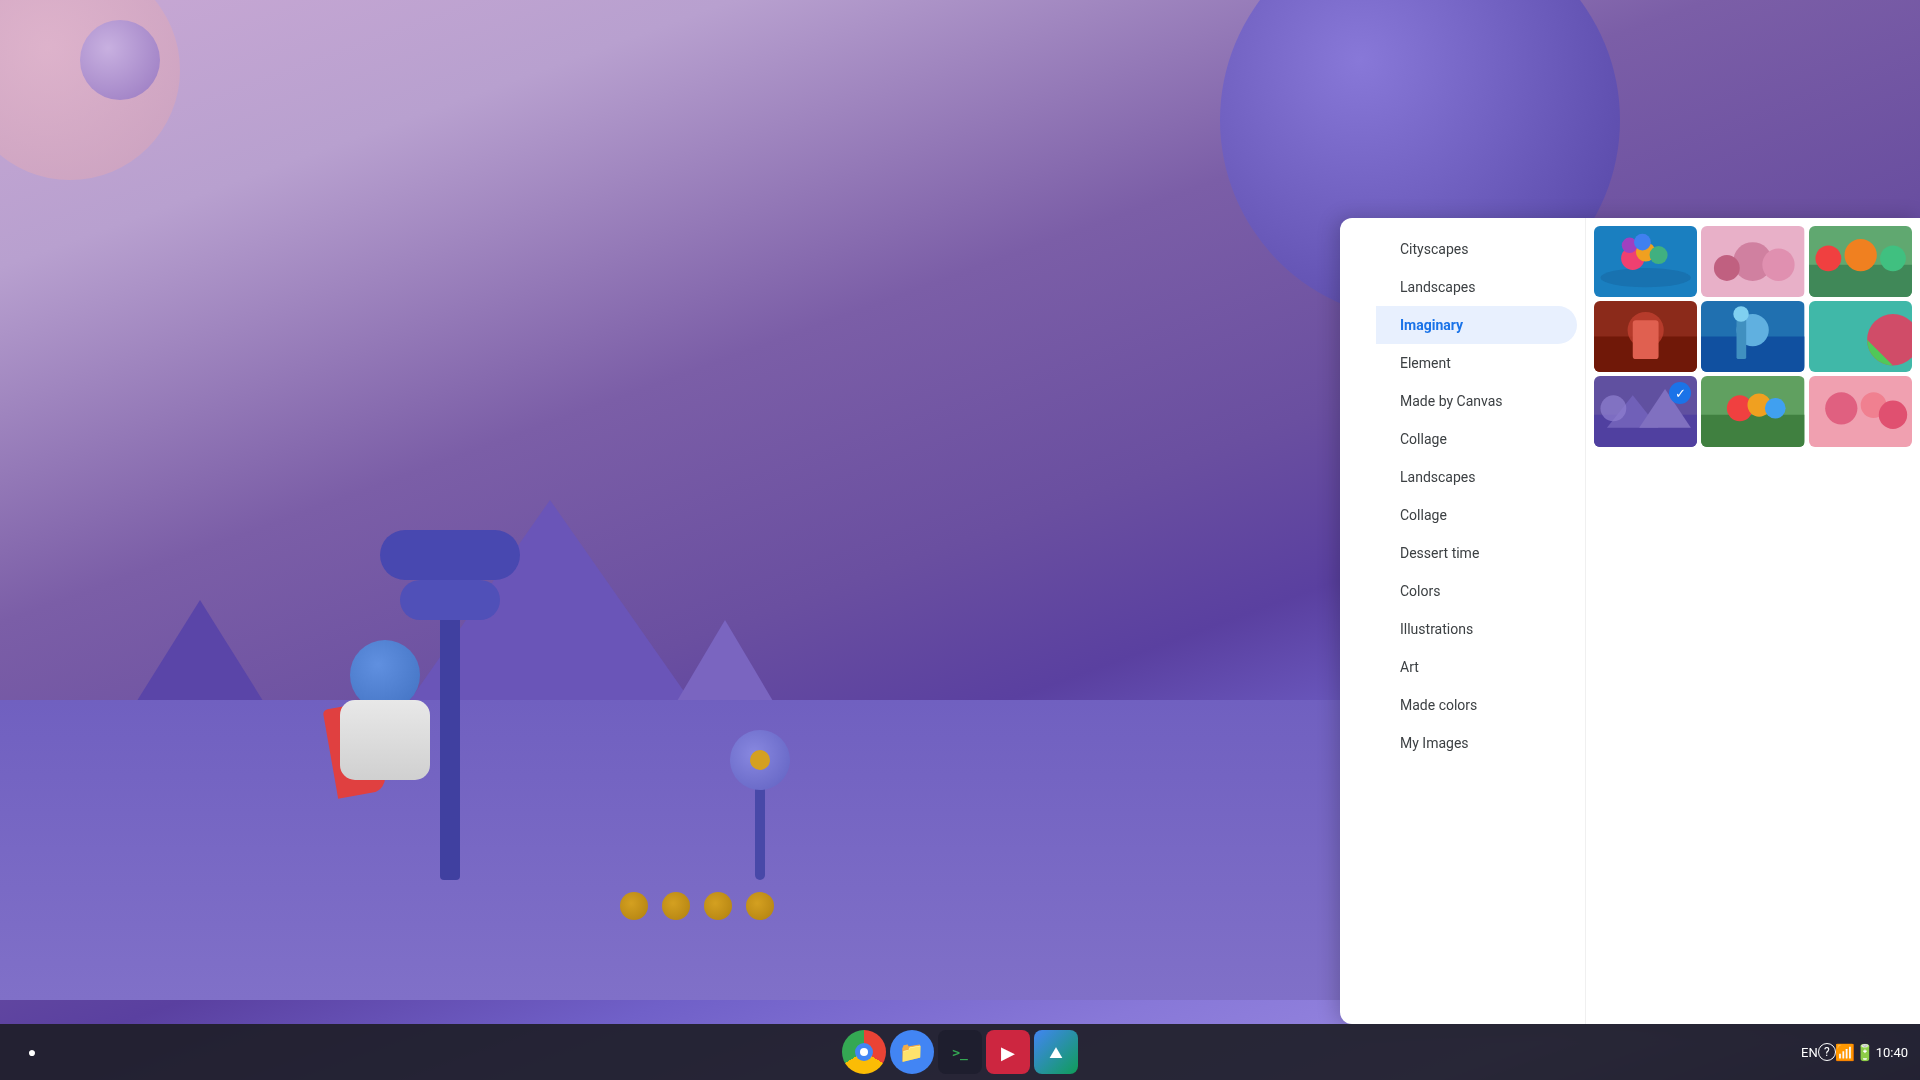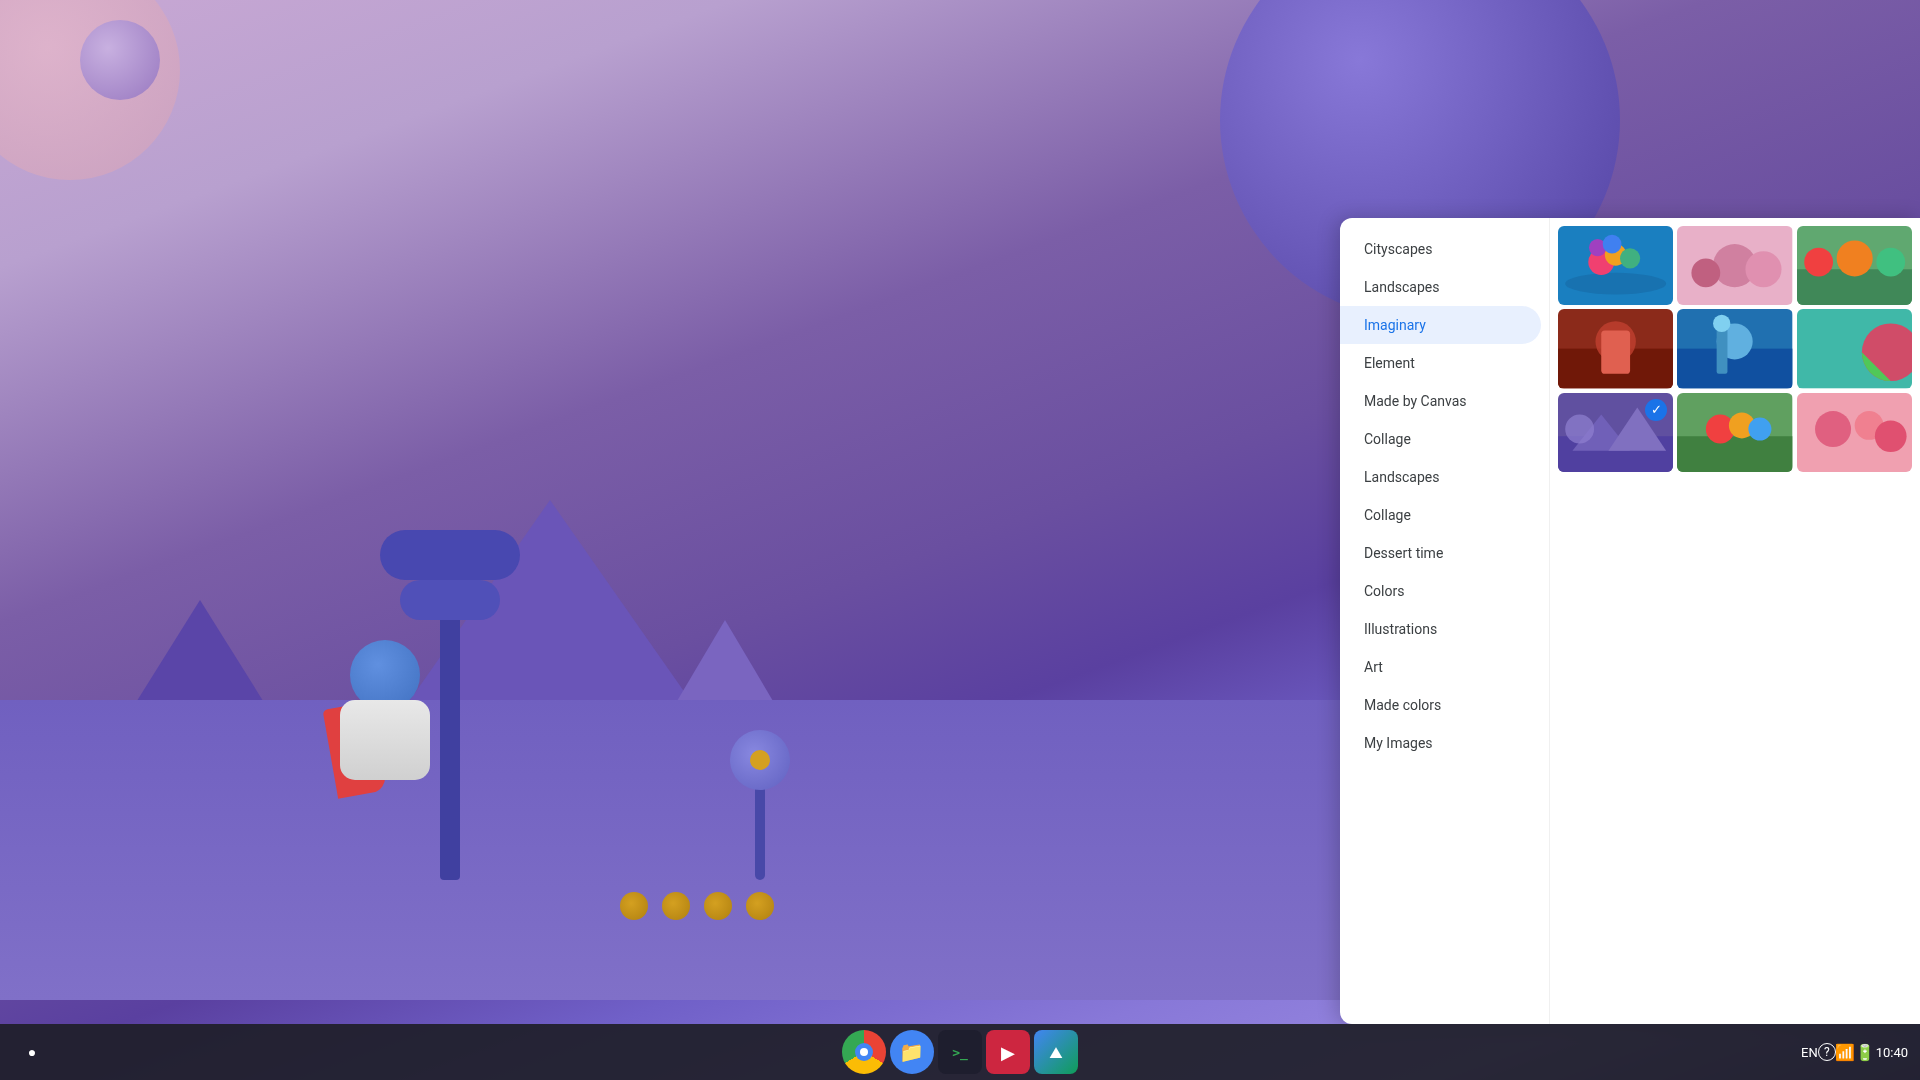--- a/index.html
+++ b/index.html
@@ -141,20 +141,21 @@
       top: 218px;
       right: 0;
       width: 580px;
       bottom: 56px;
       background: white;
       border-radius: 12px 0 0 12px;
       display: flex;
       overflow: hidden;
       z-index: 50;
       box-shadow: -4px 0 20px rgba(0,0,0,0.2);
+      padding-left: 36px;
     }
 
     
     .panel-sidebar {
       width: 210px;
       flex-shrink: 0;
       padding: 12px 0;
       overflow-y: auto;
       border-right: 1px solid #f0f0f0;
     }
@@ -169,21 +170,21 @@
       color: #3c4043;
       cursor: pointer;
       border-radius: 0 20px 20px 0;
       margin-right: 8px;
       white-space: nowrap;
     }
 
     .sidebar-item.active {
       background: #e8f0fe;
       color: #1a73e8;
-      font-weight: 400;
+      font-weight: 700;
     }
 
     
     .panel-grid {
       flex: 1;
       overflow-y: auto;
       padding: 8px;
       display: grid;
       grid-template-columns: 1fr 1fr 1fr;
       gap: 4px;

